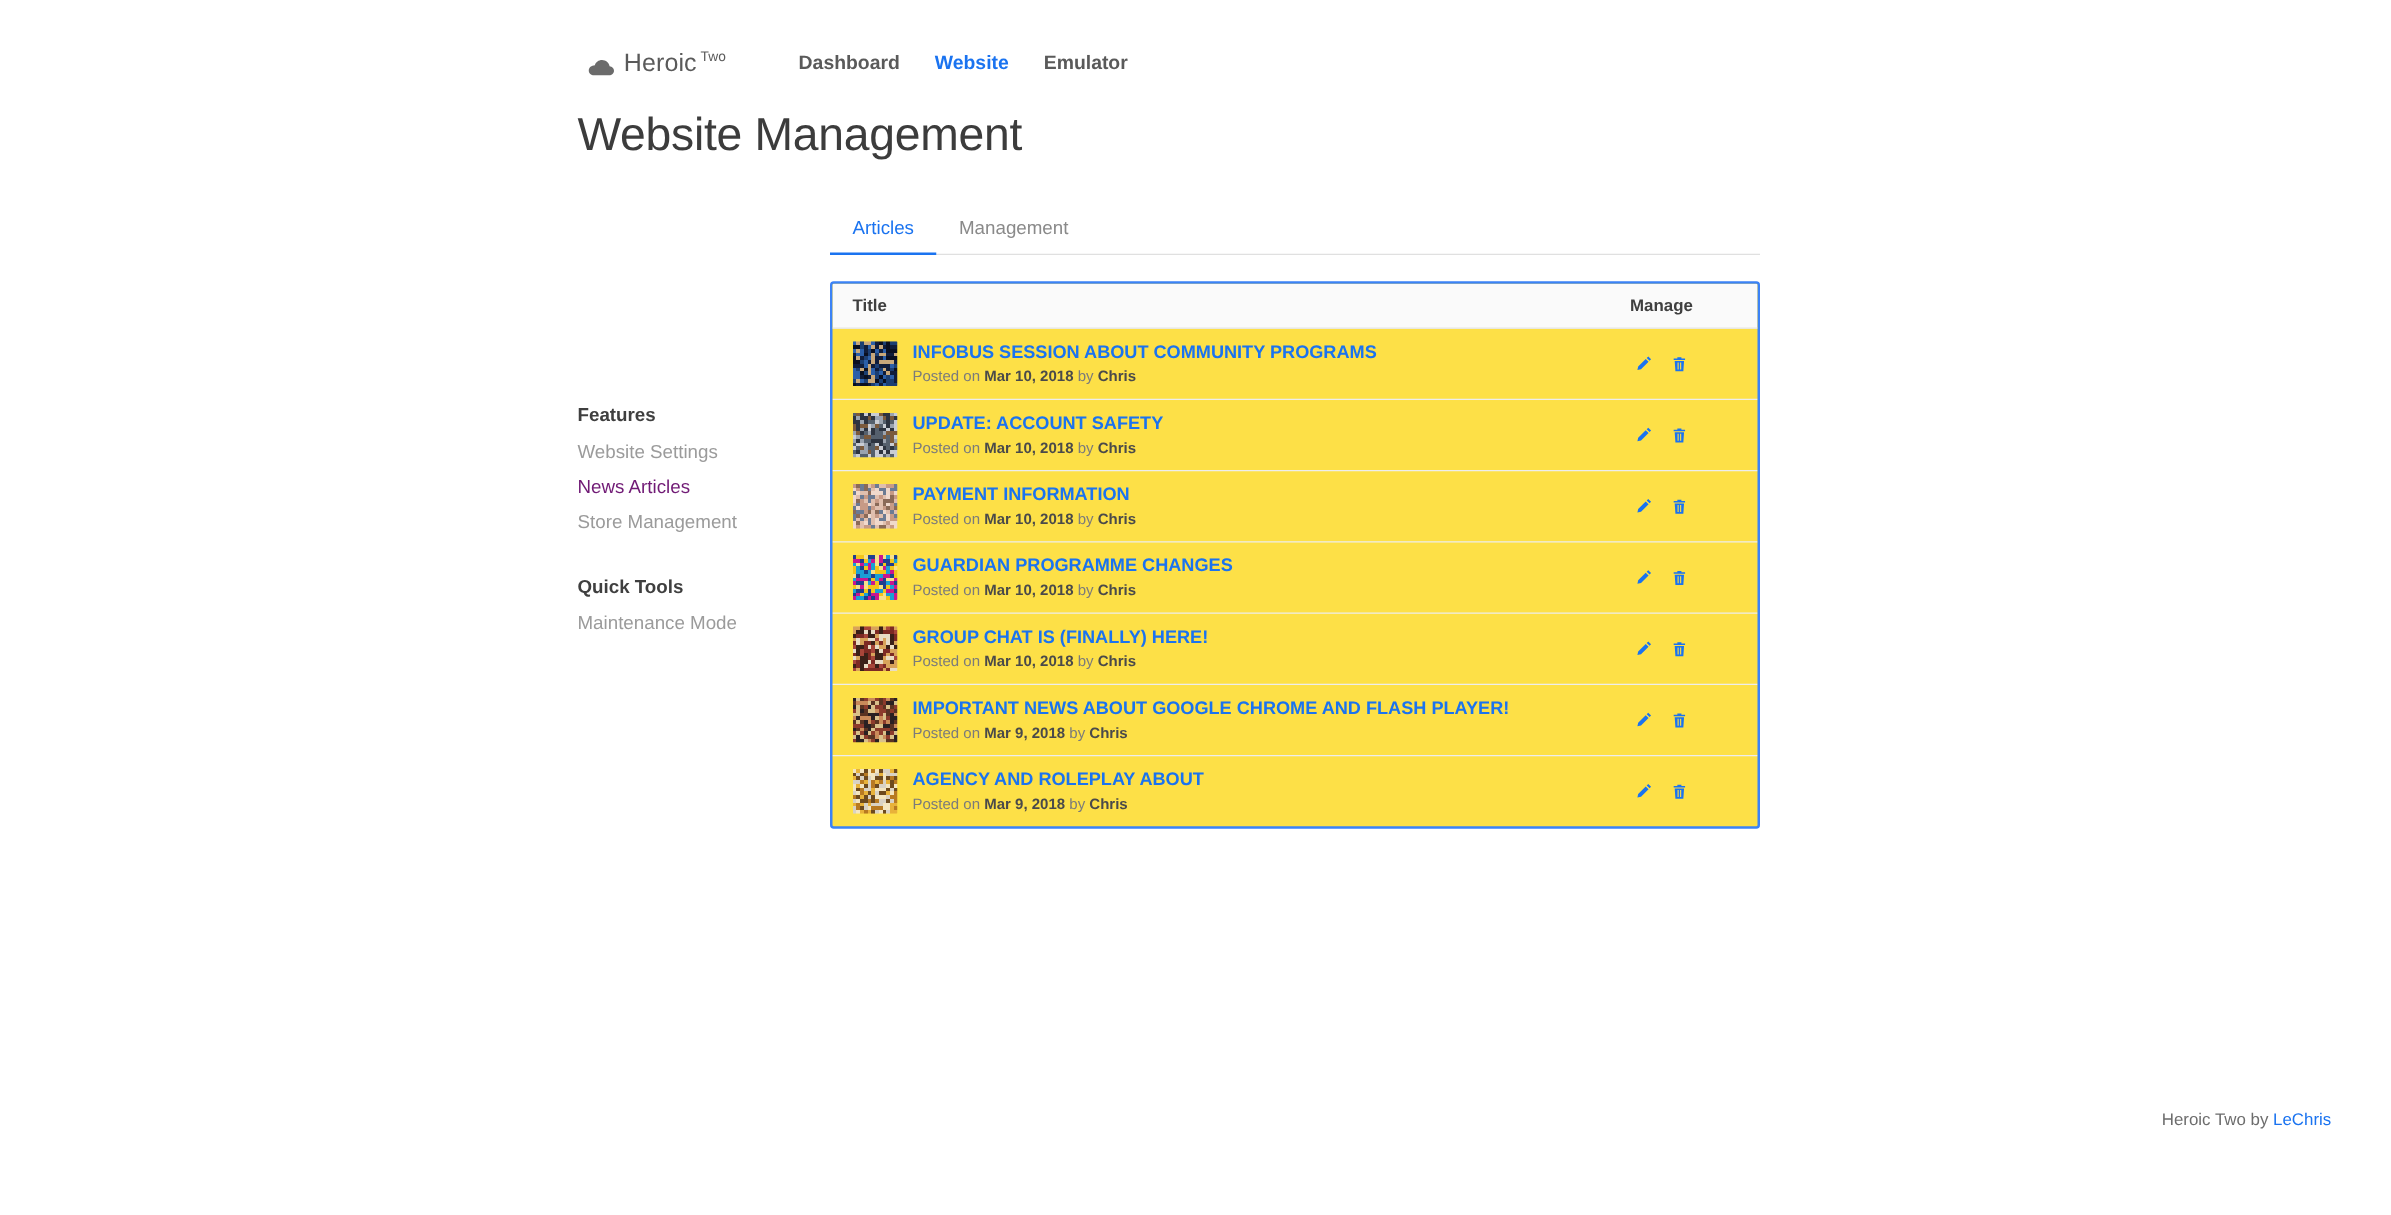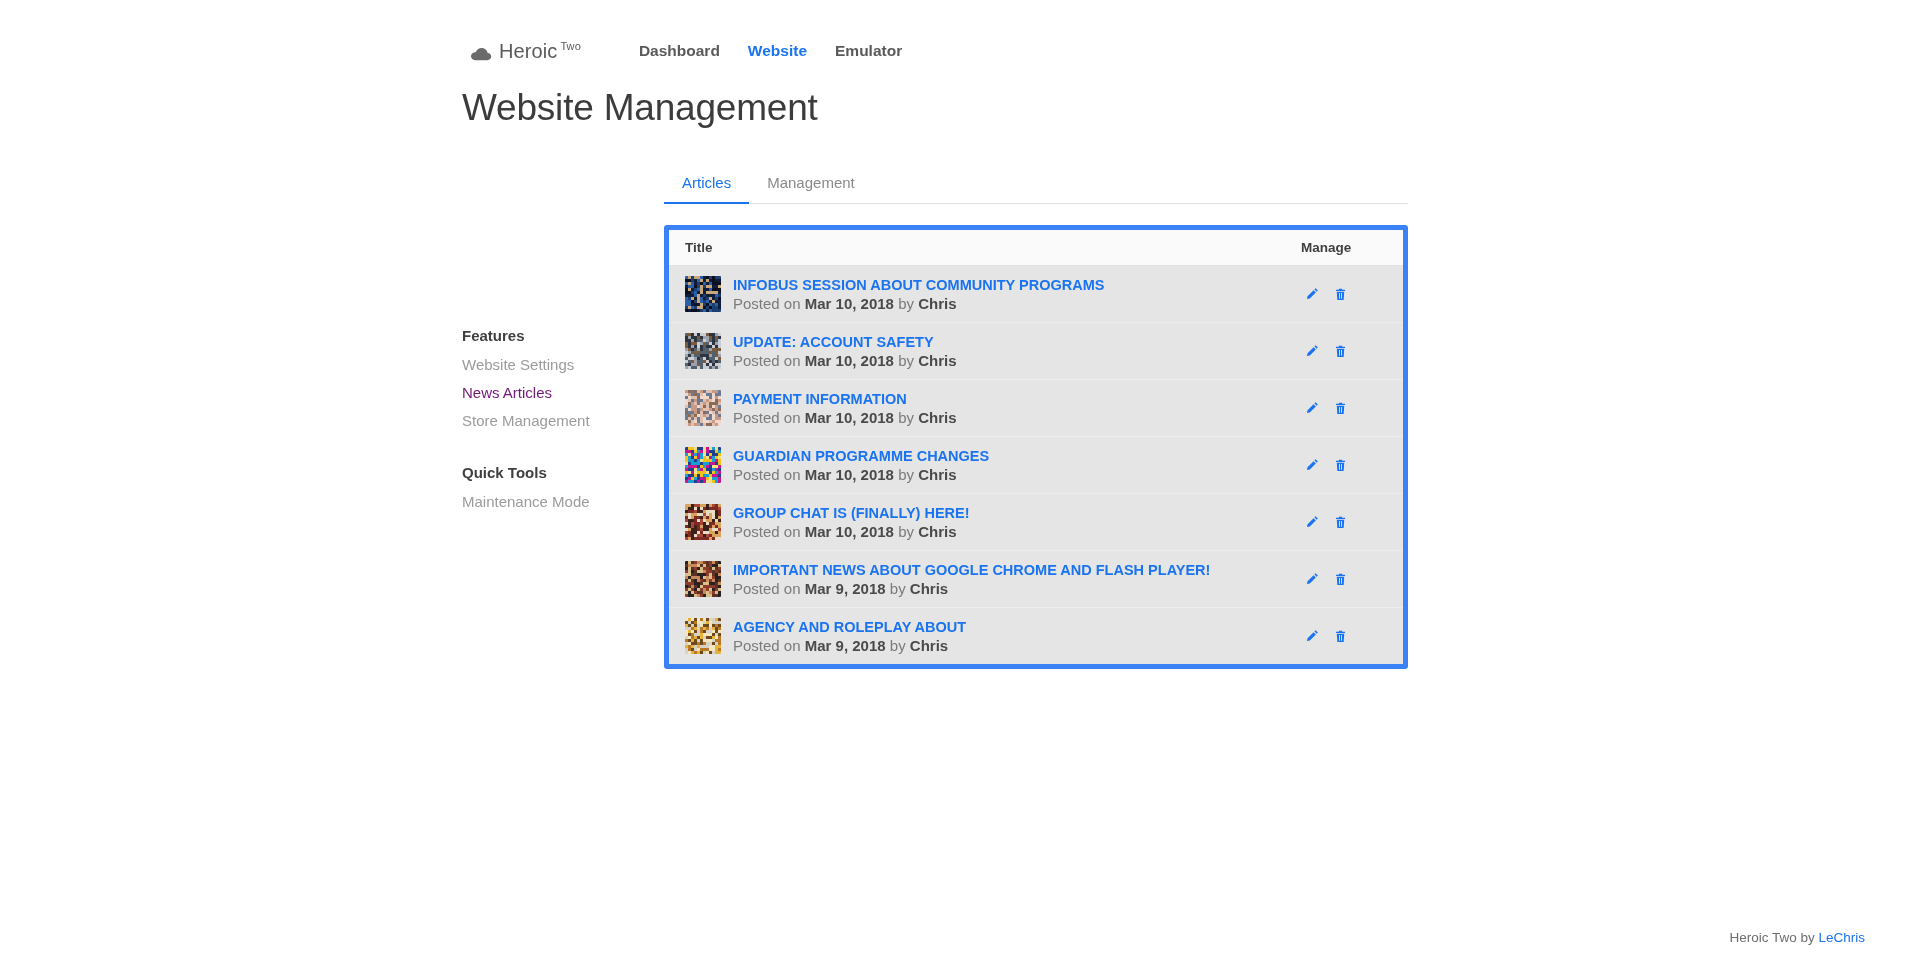--- a/index.html
+++ b/index.html
@@ -128,23 +128,23 @@
     border-bottom: 2px solid transparent;
     margin-bottom: -1px;
     line-height: 19px;
   }
   .tab.active {
     color: #1a73f0;
     border-bottom-color: #1a73f0;
   }
 
   .card {
-    border: 5px solid #3b82f6;
+    border: 2px solid #3b82f6;
     border-radius: 3px;
-    background: #e5e5e5;
+    background: #fde047;
     overflow: hidden;
   }
   .thead {
     display: flex;
     background: #fafafa;
     border-bottom: 1px solid #e3e3e3;
     padding: 9px 16px;
   }
   .th-title {
     font-size: 13.5px;
@@ -188,21 +188,21 @@
     font-weight: 700;
     color: #1a73f0;
     text-decoration: none;
     display: block;
     line-height: 18px;
     margin-bottom: 2px;
     cursor: pointer;
     white-space: nowrap;
   }
   .art-meta {
-    font-size: 15px;
+    font-size: 12px;
     color: #7b7b7b;
     line-height: 16px;
     white-space: nowrap;
   }
   .art-meta b { color: #4a4a4a; font-weight: 700; }
 
   .manage {
     width: 86px;
     flex: none;
     display: flex;
@@ -217,21 +217,21 @@
     justify-content: center;
     cursor: pointer;
     background: none; border: none; padding: 0;
   }
   .icon-btn svg { display: block; }
 
   
   .footer {
     position: absolute;
     right: 48px;
-    top: 929px;
+    top: 887px;
     font-size: 13.5px;
     color: #6d6d6d;
     line-height: 18px;
     white-space: nowrap;
   }
   .footer a { color: #1a73f0; text-decoration: none; cursor: pointer; }
 </style>
 </head>
 <body>
 

